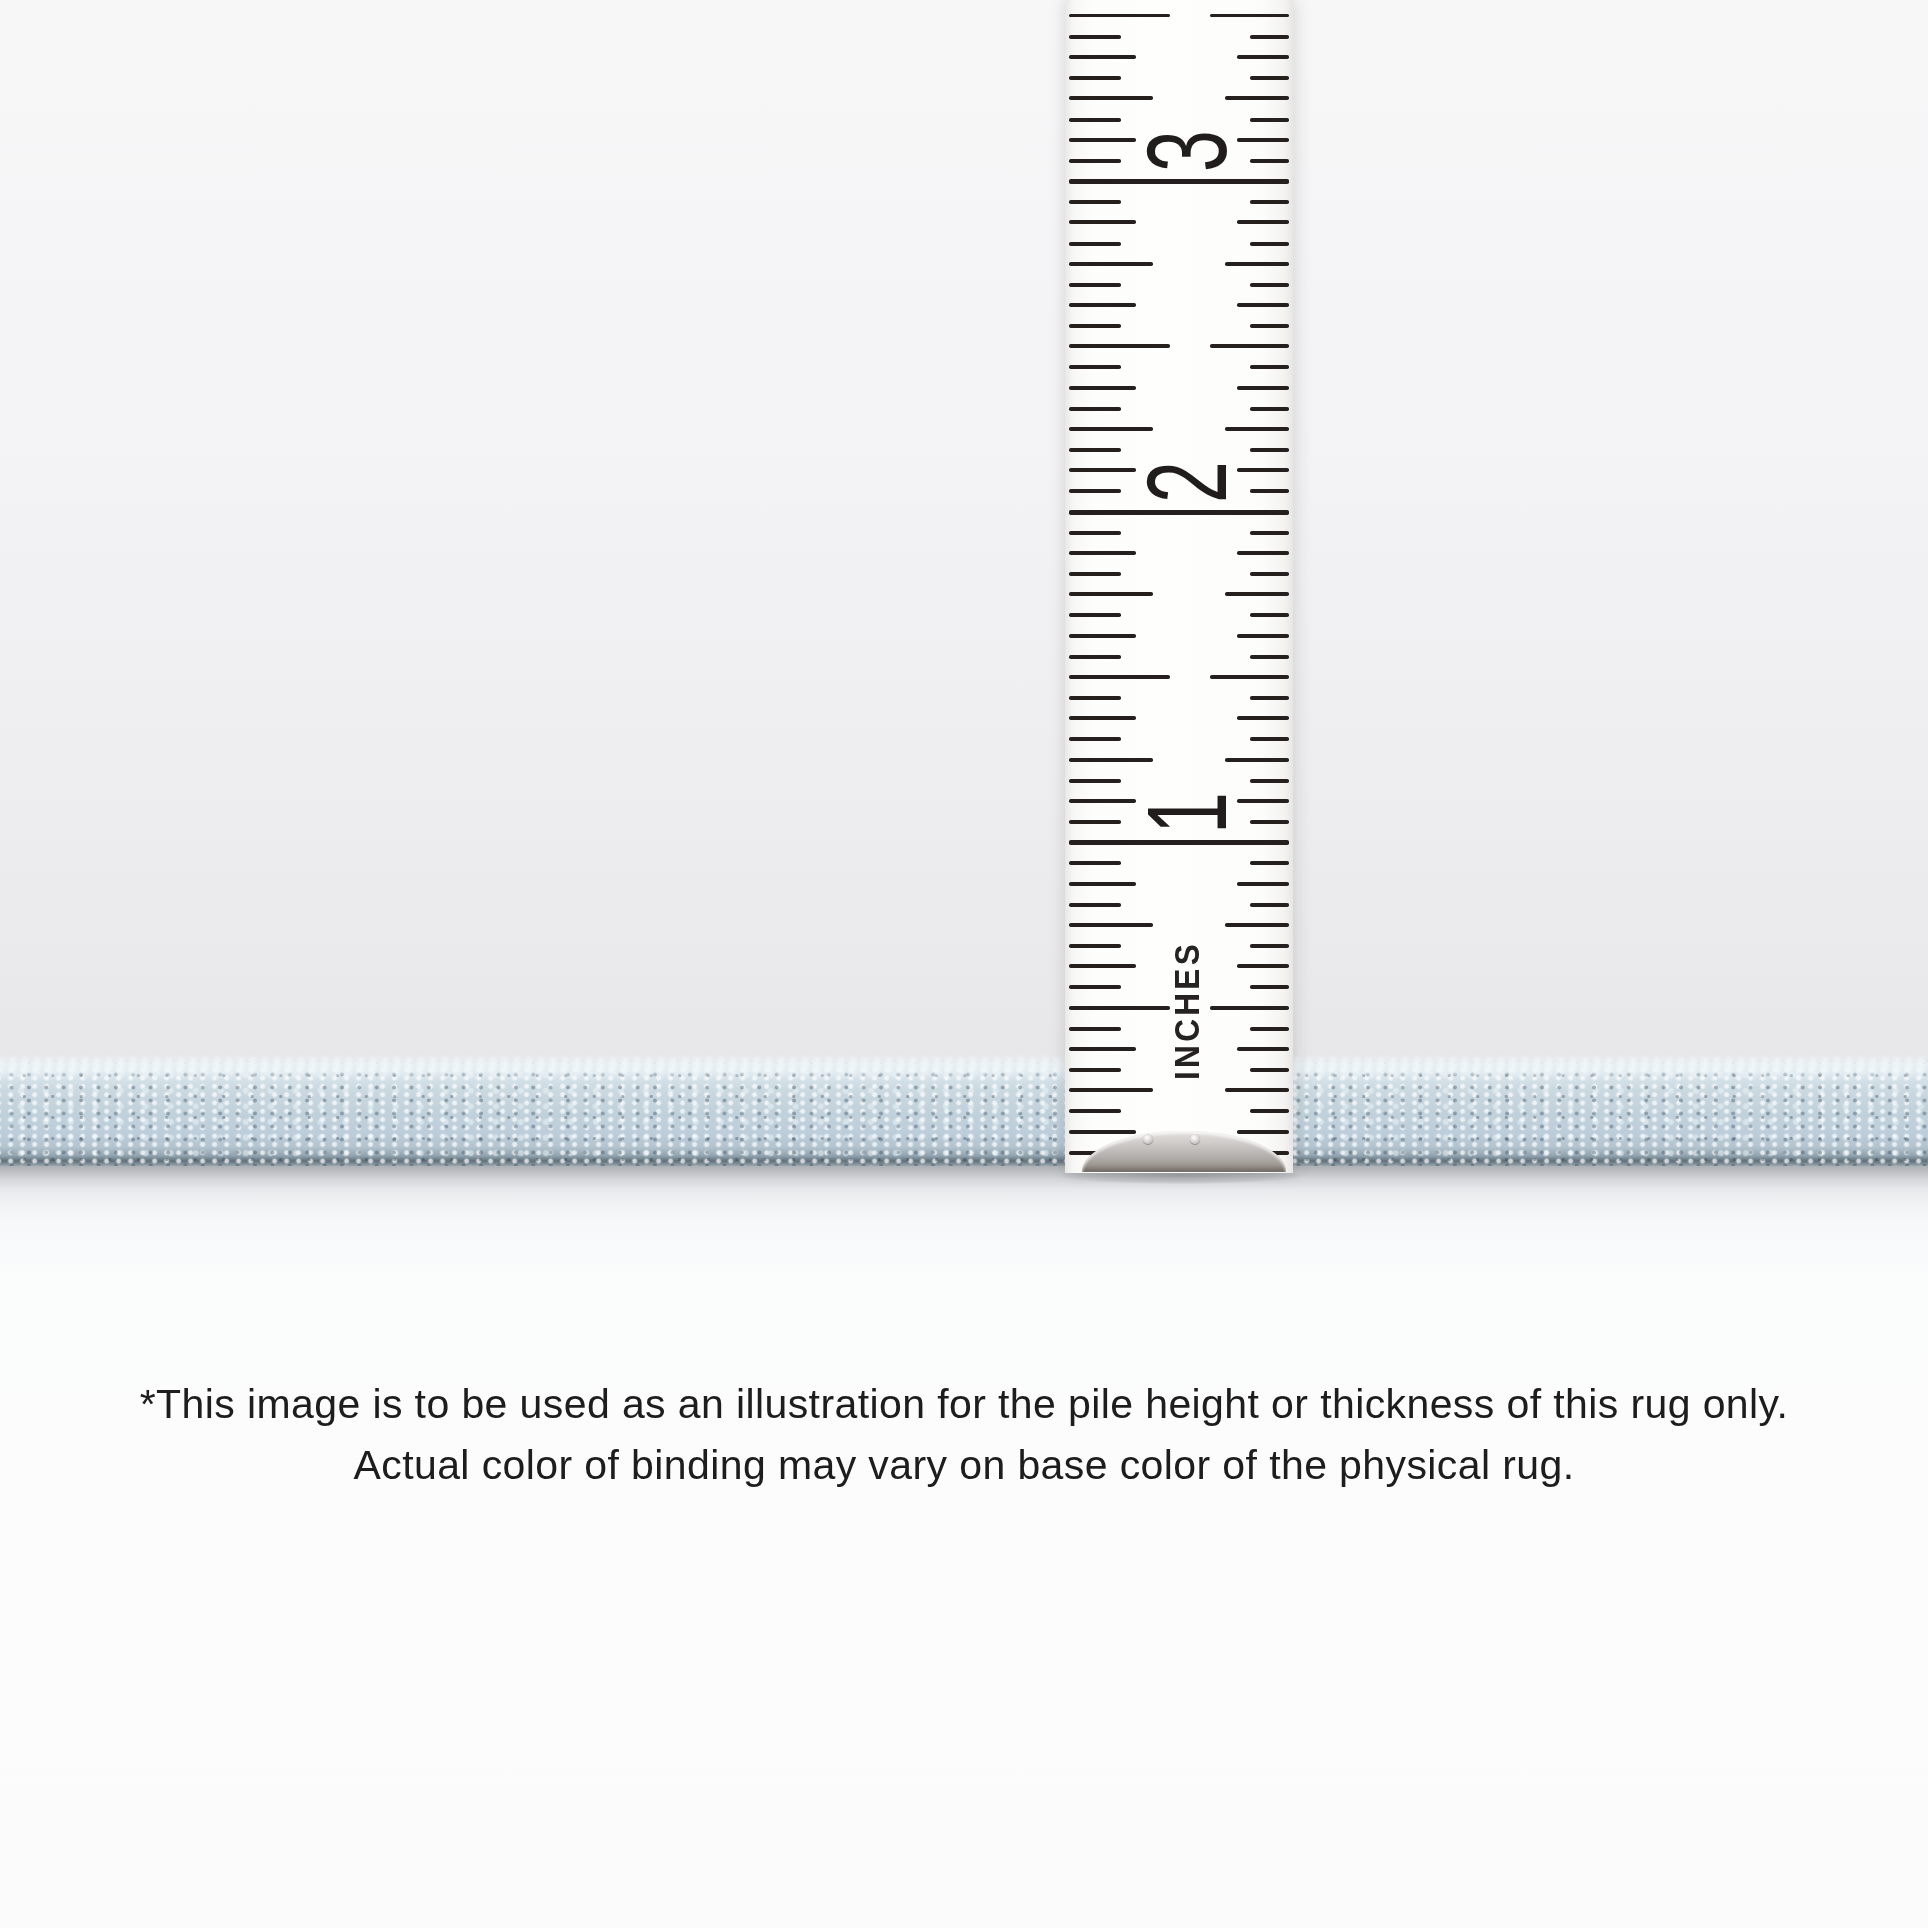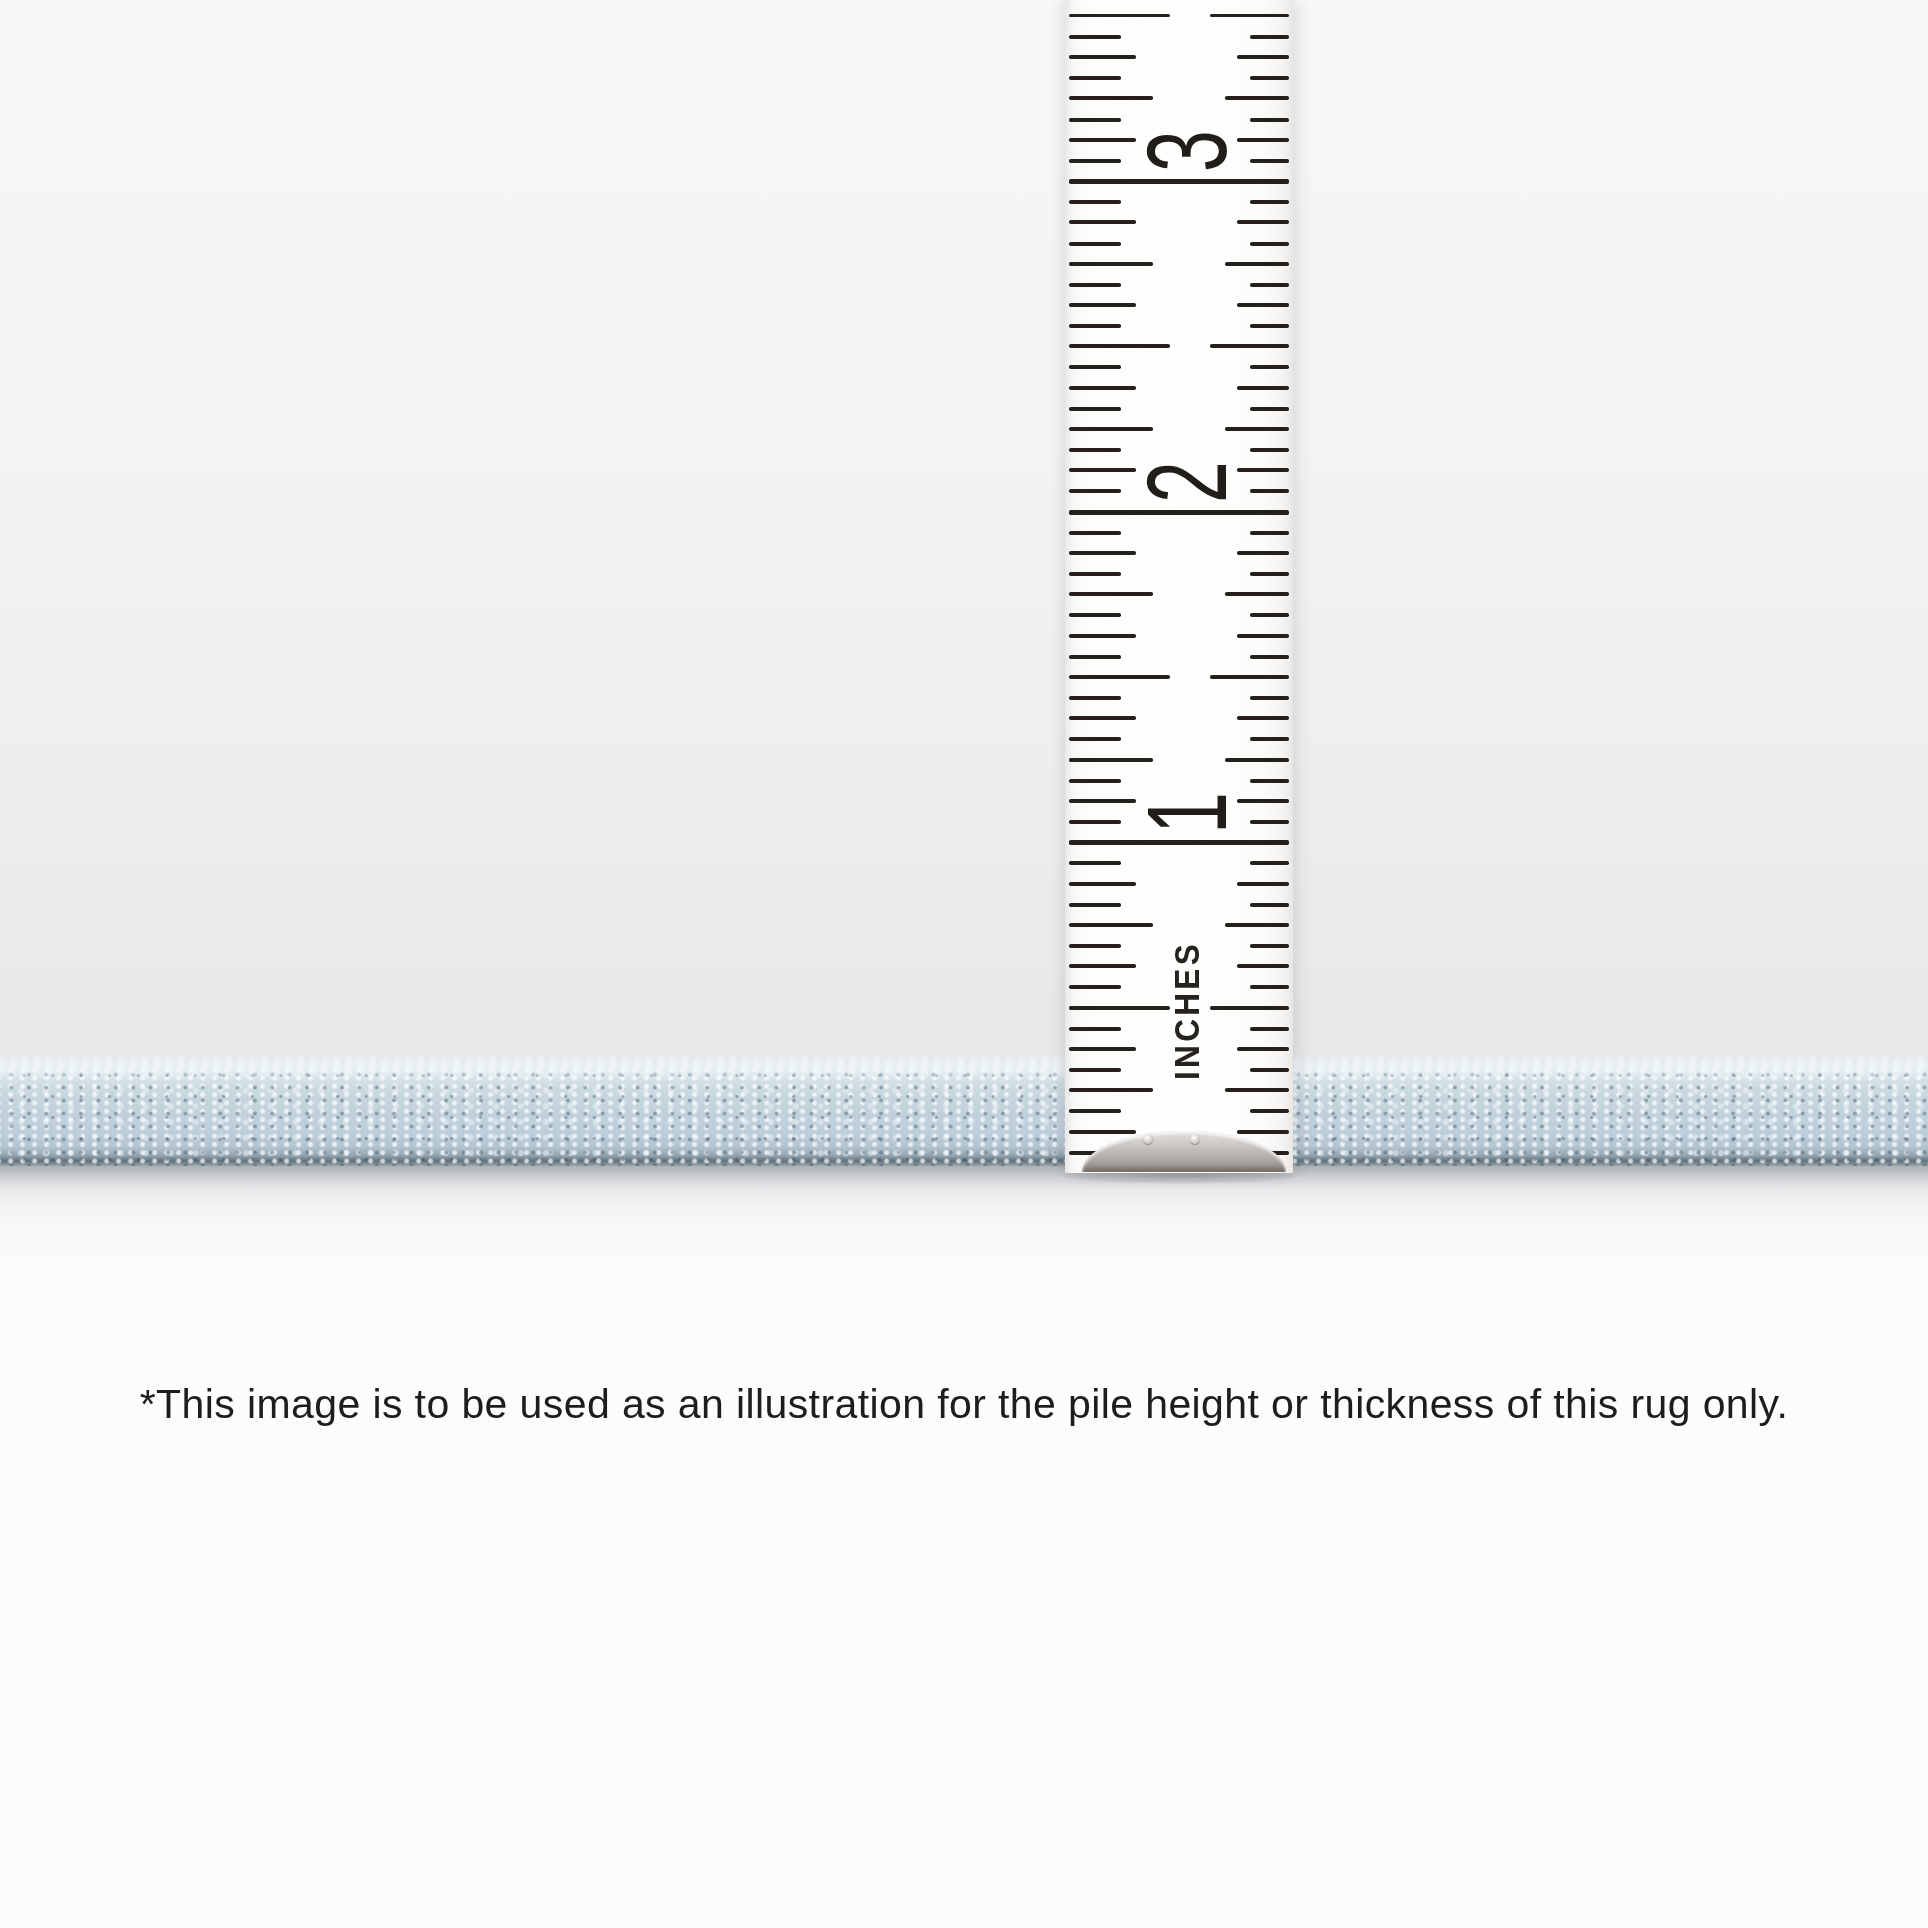--- a/index.html
+++ b/index.html
@@ -236,15 +236,16 @@
     </div>
 
     <div class="tip">
       <div class="rivet r1"></div>
       <div class="rivet r2"></div>
     </div>
   </div>
 
   <div class="caption">
     <p>*This image is to be used as an illustration for the pile height or thickness of this rug only.</p>
+    <p>Actual color of binding may vary on base color of the physical rug.</p>
   </div>
 </div>
 
 
 </body></html>

